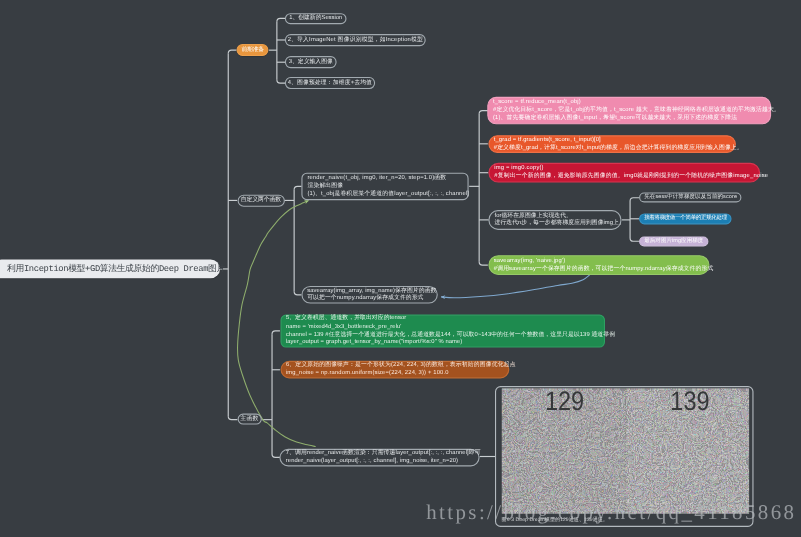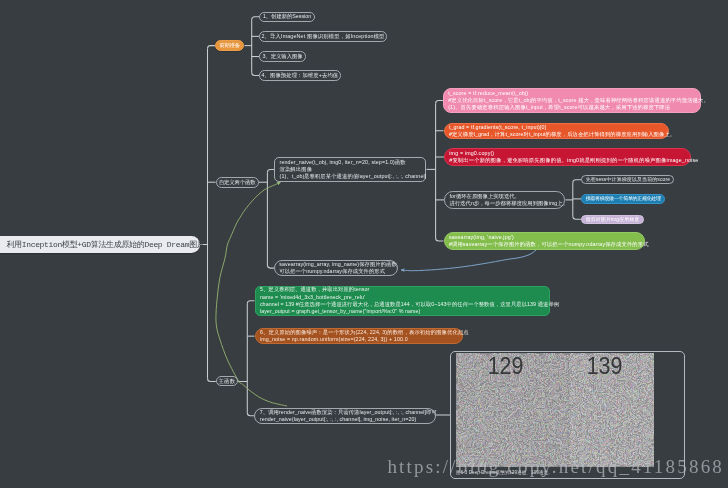--- a/index.html
+++ b/index.html
@@ -21,21 +21,21 @@
   .sienna{background:#a4521f;border:0.7px solid #c06a31;color:#fbe9dd;}
   .pink{background:#f08baf;border:0.7px solid #f3a0bf;color:#ffffff;}
   .orangered{background:#e8572a;border:0.7px solid #ee7046;color:#ffffff;}
   .crimson{background:#c71634;border:0.7px solid #d8344f;color:#ffffff;}
   .lightgreen{background:#83be4d;border:0.7px solid #96c968;color:#ffffff;}
   .blue{background:#1c7fb4;border:0.7px solid #3793c4;color:#ffffff;}
   .purple{background:#c6b2d7;border:0.7px solid #d2c2e0;color:#ffffff;}
   #imgnode{position:absolute;left:450.4px;top:350.9px;width:234.5px;height:127.9px;
            box-sizing:border-box;border:0.8px solid #b3babf;border-radius:5px;
            background:transparent;}
-  #pic{position:absolute;left:4.2px;top:1.1px;width:198px;height:114px;overflow:hidden;}
+  #pic{position:absolute;left:4.2px;top:1.1px;width:229px;height:114px;overflow:hidden;}
   #pic .lbl{position:absolute;top:1.2px;text-align:center;
             font-size:24.3px;color:#36383a;font-weight:400;line-height:24.3px;
             transform:scaleX(0.88);}
   #imgcap{position:absolute;left:4.6px;top:118.5px;font-size:4.6px;color:#d9dbdd;
           white-space:nowrap;letter-spacing:0.05px;}
   #watermark{position:absolute;left:387.4px;top:456.1px;font-family:"Liberation Serif",serif;
              font-size:19px;letter-spacing:2.2px;color:#b8bcc0;opacity:.70;white-space:nowrap;}
 </style>
 </head>
 <body>

